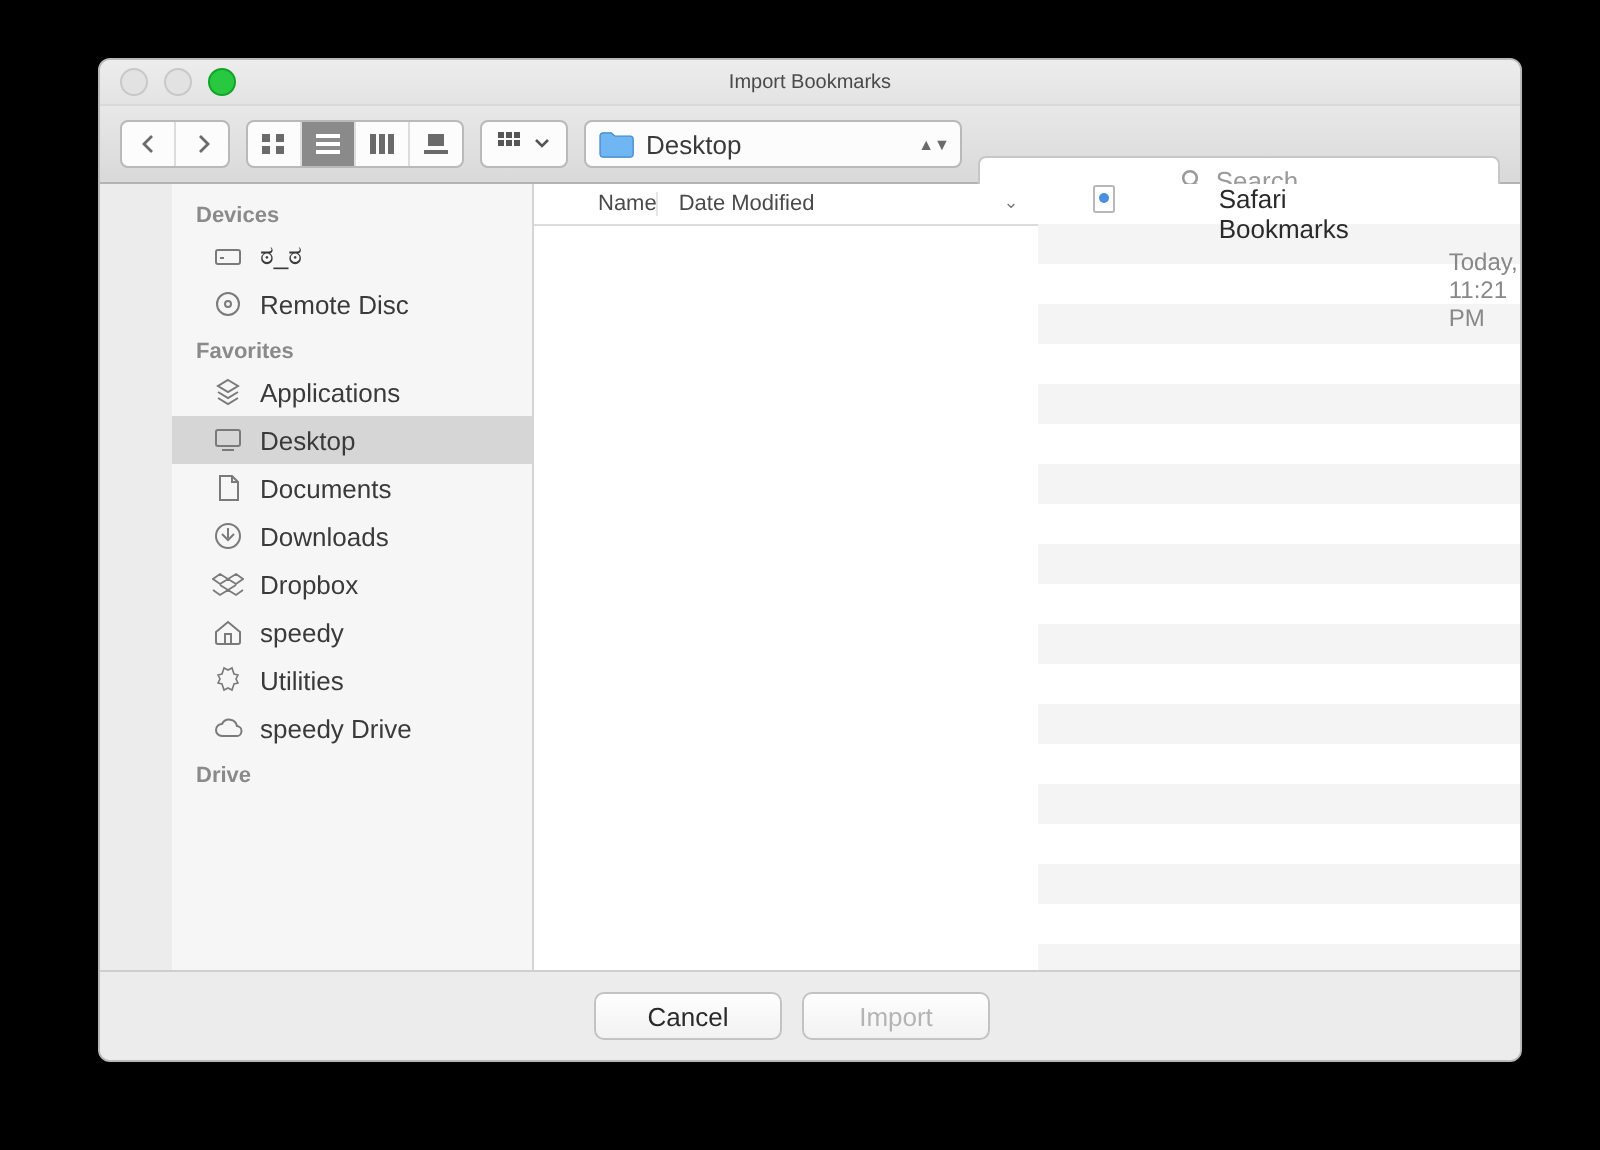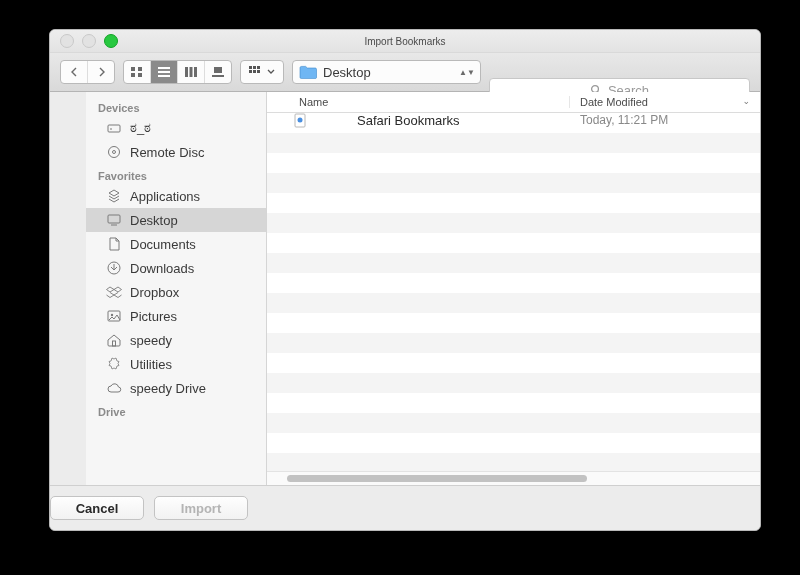--- a/index.html
+++ b/index.html
@@ -78,53 +78,53 @@
     padding:6px 10px 2px 12px;
   }
   .sitem {
     display:flex; align-items:center; gap:8px;
     padding:2px 10px 2px 20px; height:20px; color:#3a3a3a;
   }
   .sitem.sel { background:#d6d6d6; }
   .sicon { width:16px; height:16px; color:#7a7a7a; flex:none;
     display:flex; align-items:center; justify-content:center; }
   .content {
-    flex:1; display:flex; flex-direction:column; background:#fff; min-width:0;
+    flex:1; display:flex; flex-direction:row; background:#fff; min-width:0;
   }
   .cols {
     display:flex; height:20px; background:#fff;
     border-bottom:1px solid #dcdcdc; font-size:11px; color:#4a4a4a;
     align-items:center;
   }
   .col-name { flex:1; padding-left:32px; border-right:1px solid #e6e6e6; }
   .col-date { width:180px; padding-left:10px; display:flex; align-items:flex-start; }
   .col-date .chev { margin-left:auto; margin-right:10px; color:#7a7a7a; font-size:9px; }
   .rows {
     flex:1; overflow:auto;
     background:repeating-linear-gradient(#fff 0 20px,#f4f4f4 20px 40px);
     position:relative;
   }
   .row {
     display:flex; align-items:flex-start; height:20px;gap:40px;
   }
   .row .ic { width:16px; height:16px; margin-left:26px; margin-right:8px; flex:none; }
   .row .nm { flex:1; color:#2a2a2a; }
-  .row .dt { width:180px; color:#888; padding-left:10px; font-size:12px; }
+  .row .dt { width:180px; color:#888; padding-left:10px; font-size:12px;margin-top:32px; }
   .hscroll {
     height:13px; background:#fafafa; border-top:1px solid #e3e3e3;
     position:relative;
   }
   .hthumb {
     position:absolute; left:20px; top:3px; height:7px; width:300px;
     background:#c2c2c2; border-radius:4px;
   }
   .footer {
     height:44px; background:#ececec; border-top:1px solid #cfcfcf;
-    display:flex; align-items:center; justify-content:flex-start;
-    gap:10px; padding-right:18px;font-weight:bold;
+    display:flex; align-items:center; justify-content:center;
+    gap:10px; padding-right:18px;
   }
   .btn {
     height:22px; min-width:72px; border:1px solid #c3c3c3;
     border-radius:5px; background:linear-gradient(#fefefe,#f2f2f2);
     font-size:13px; color:#2a2a2a; display:flex; align-items:center;
     justify-content:center; padding:0 10px;
   }
   .btn.disabled { color:#b4b4b4; }
 </style>
 </head>
@@ -288,30 +288,20 @@
           <span class="sicon">
             <svg width="16" height="16" viewBox="0 0 16 16">
               <path d="M4 3l4 2.5L4 8 0.5 5.5zM12 3l3.5 2.5L12 8 8 5.5zM4 8.5l4 2.5 4-2.5M8 11l-4 2.5L.5 11M8 11l4 2.5 3.5-2.5" fill="none" stroke="currentColor" stroke-width=".9"></path>
             </svg>
           </span>
           <span>Dropbox</span>
         </div>
         <div class="sitem">
           <span class="sicon">
             <svg width="16" height="16" viewBox="0 0 16 16">
-              <rect x="2" y="3" width="12" height="10" rx="1" fill="none" stroke="currentColor"></rect>
-              <circle cx="6" cy="7" r="1.2" fill="currentColor"></circle>
-              <path d="M3 12l3-3 2 2 3-4 3 5" fill="none" stroke="currentColor"></path>
-            </svg>
-          </span>
-          <span>Pictures</span>
-        </div>
-        <div class="sitem">
-          <span class="sicon">
-            <svg width="16" height="16" viewBox="0 0 16 16">
               <path d="M2 8l6-5 6 5v5c0 .6-.4 1-1 1H3c-.6 0-1-.4-1-1z" fill="none" stroke="currentColor"></path>
               <rect x="6.5" y="9" width="3" height="5" fill="none" stroke="currentColor"></rect>
             </svg>
           </span>
           <span>speedy</span>
         </div>
         <div class="sitem">
           <span class="sicon">
             <svg width="16" height="16" viewBox="0 0 16 16">
               <path d="M6 2l-1 3-2 .5 1 2-1 2 2 .5 1 3 2-1 2 1 1-3 2-.5-1-2 1-2-2-.5-1-3-2 1z" fill="none" stroke="currentColor" stroke-width=".8"></path>

